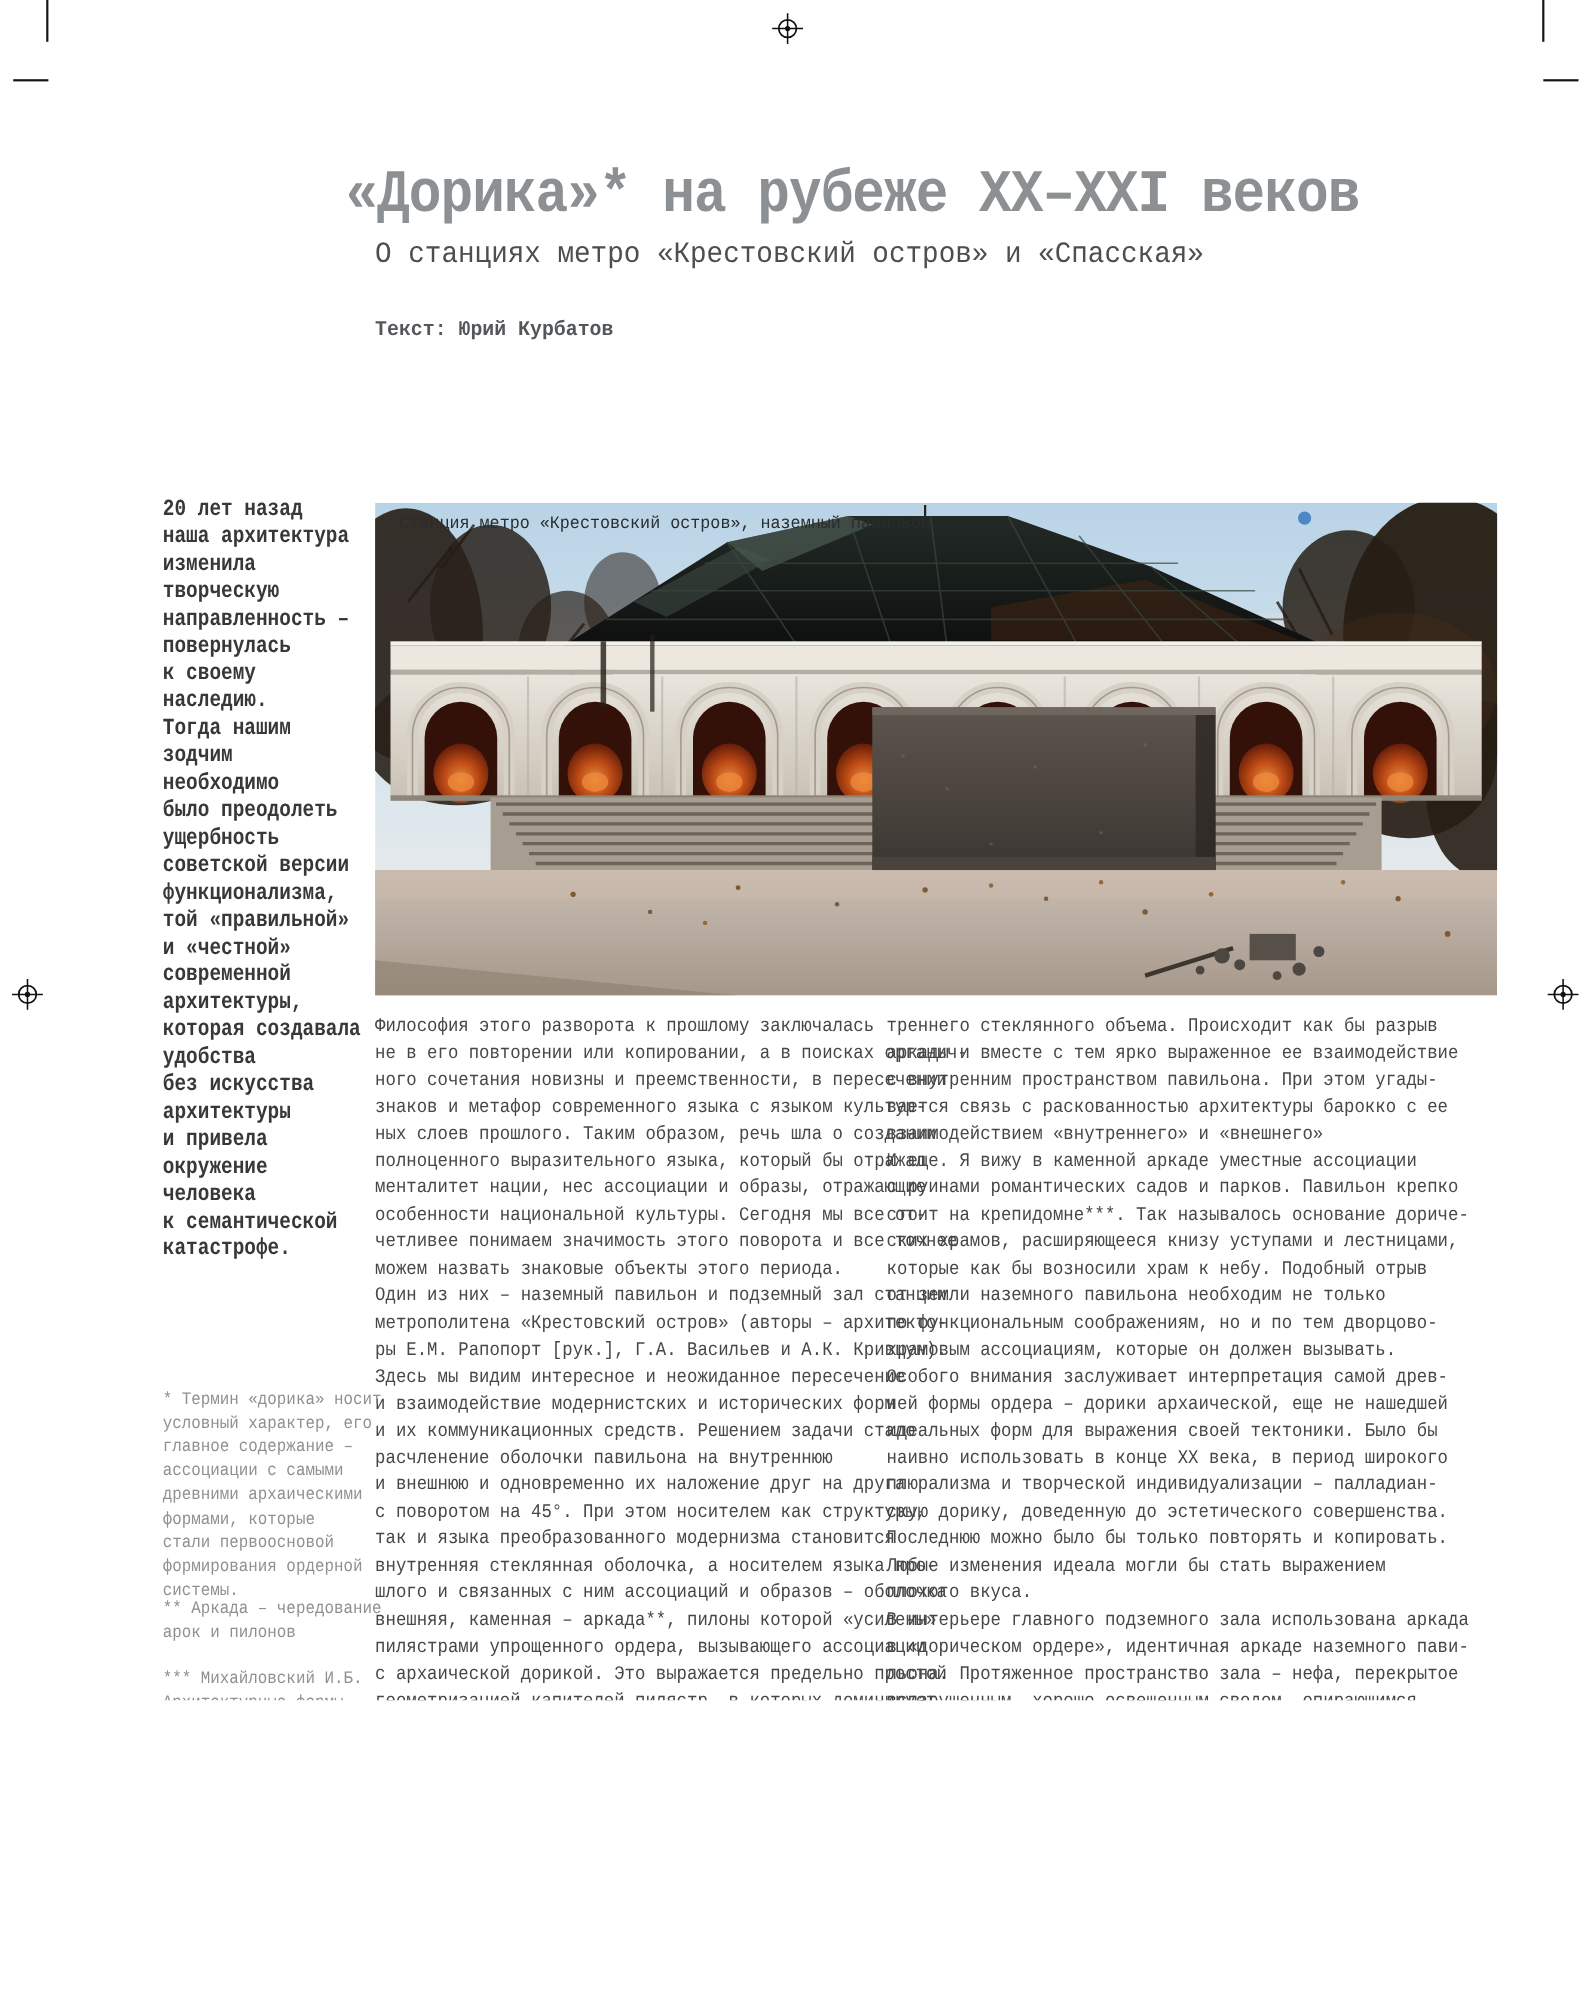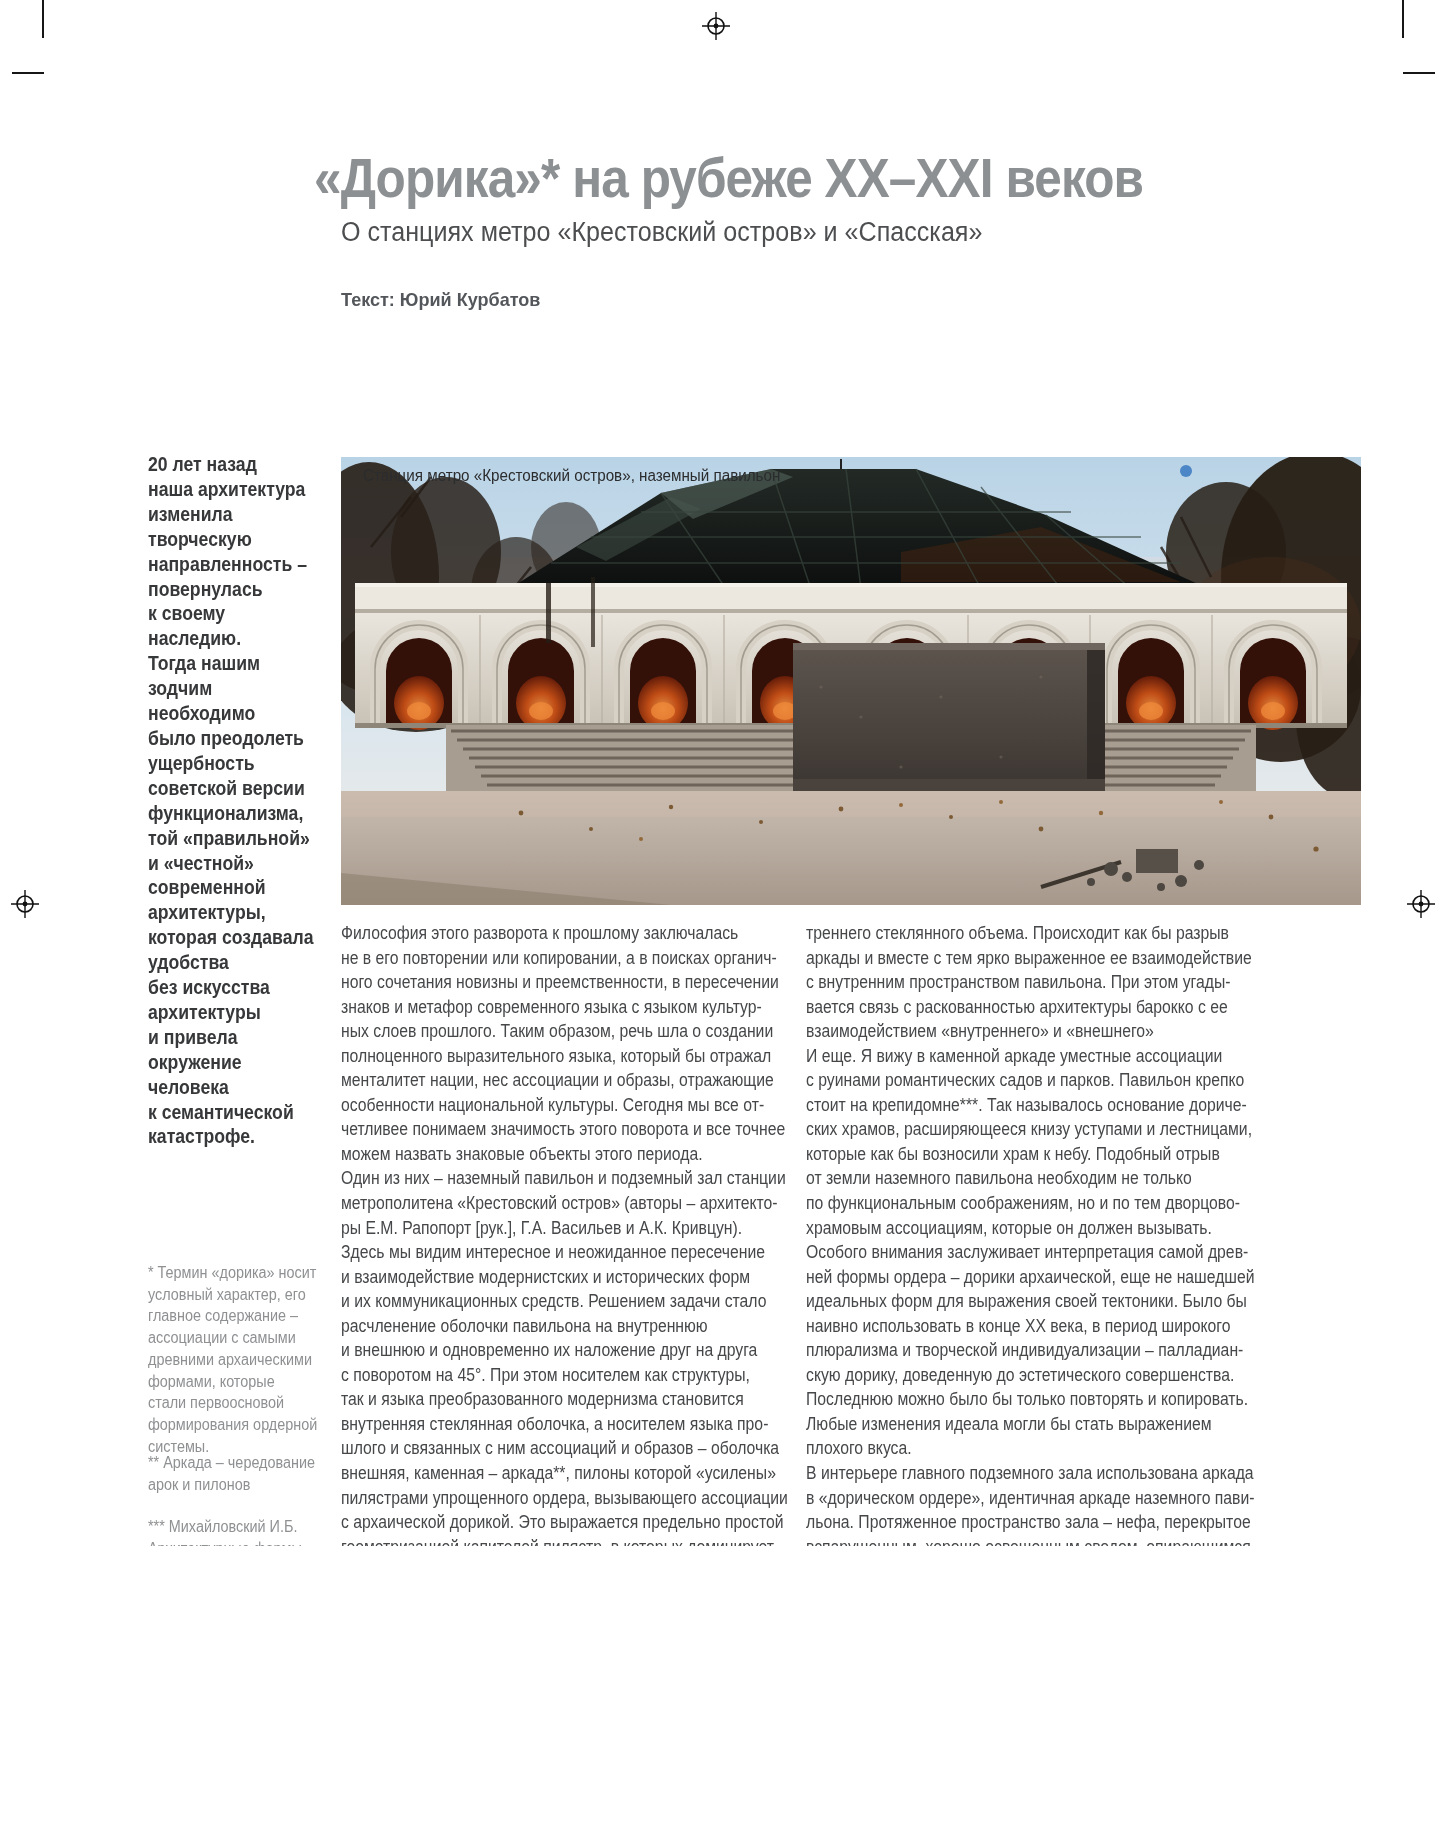--- a/index.html
+++ b/index.html
@@ -1,17 +1,17 @@
 <!DOCTYPE html>
 <html><head>
 <meta charset="utf-8">
 <style>
   html,body{margin:0;padding:0;background:#ffffff;}
   .page{position:relative;width:1446px;height:1546px;background:#ffffff;
-        font-family:Liberation Sans, sans-serif;overflow:hidden;}
+        font-family:Liberation Mono, monospace;overflow:hidden;}
   .abs{position:absolute;}
   .condensed{transform-origin:0 0;}
 
   .title{left:314px;top:146px;font-size:55px;font-weight:bold;color:#8d9092;
          letter-spacing:-1px;white-space:pre;transform:scaleX(.9);}
   .subtitle{left:341px;top:217px;font-size:27px;color:#4c4e50;white-space:pre;transform:scaleX(.93);}
   .byline{left:341px;top:289px;font-size:19px;font-weight:bold;color:#53565a;white-space:pre;transform:scaleX(.95);}
 
   .lede{left:148px;top:452px;font-size:21px;font-weight:bold;color:#37383a;
         line-height:24.9px;white-space:pre-line;transform:scaleX(.84);}

